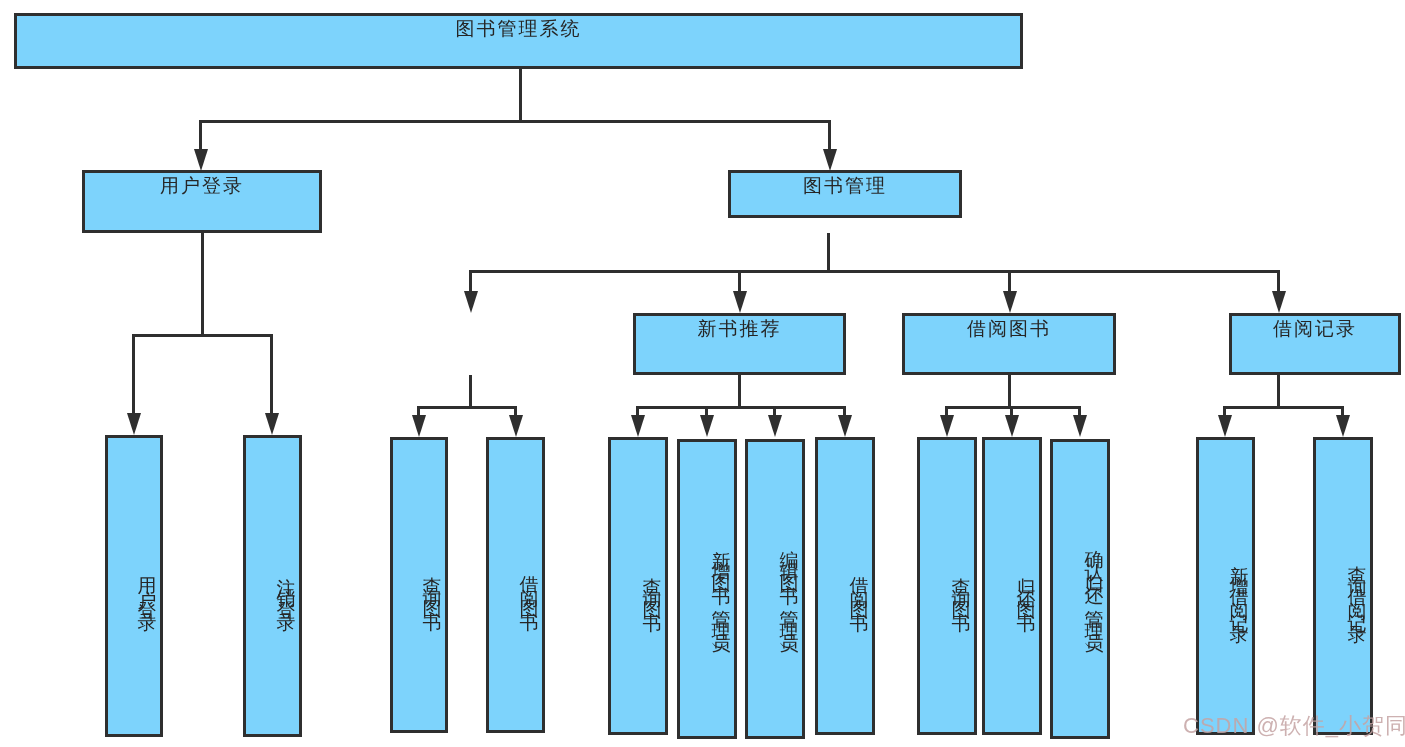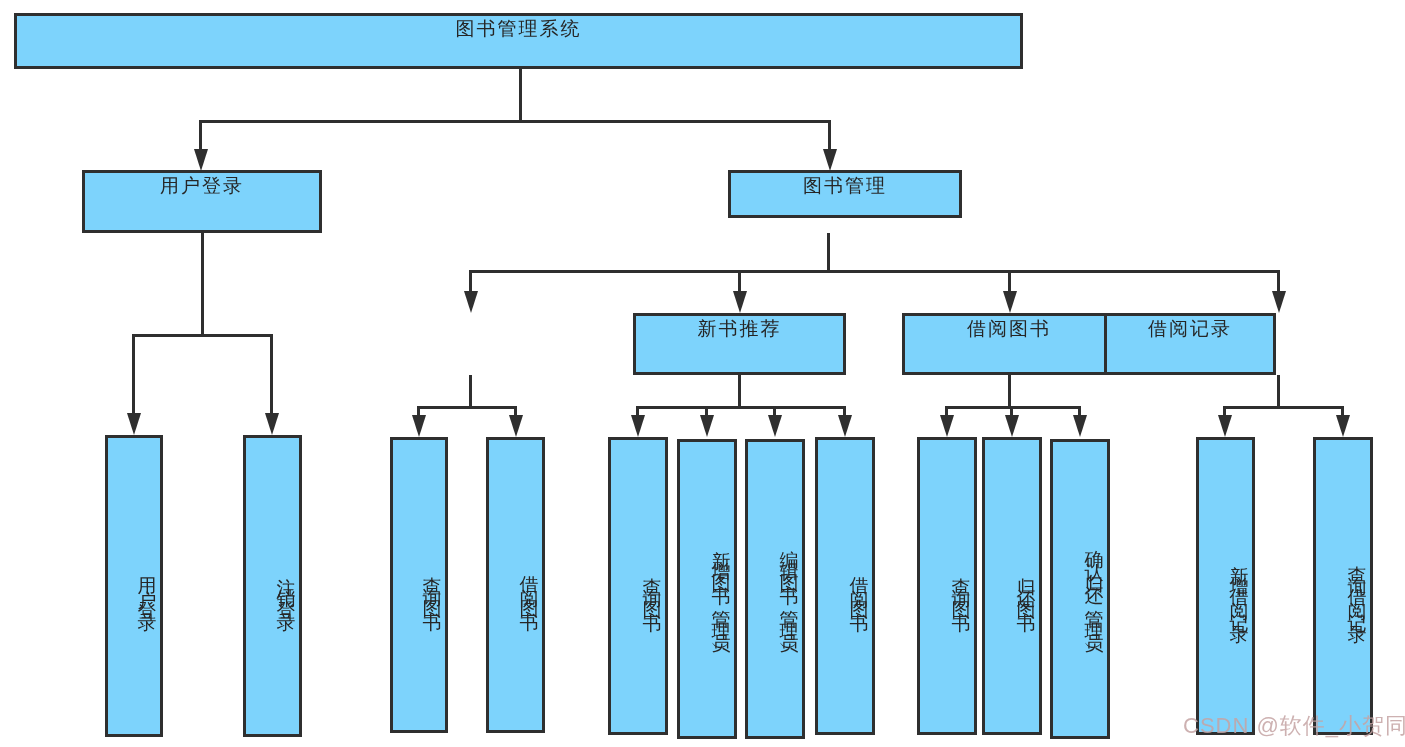--- a/index.html
+++ b/index.html
@@ -68,21 +68,21 @@
 
 
   <div class="node" style="left:633px;top:313px;width:213px;height:62px;">
     <span class="lbl">新书推荐</span>
   </div>
 
   <div class="node" style="left:902px;top:313px;width:214px;height:62px;">
     <span class="lbl">借阅图书</span>
   </div>
 
-  <div class="node" style="left:1104px;top:313px;width:172px;height:62px;">
+  <div class="node" style="left:1229px;top:313px;width:172px;height:62px;">
     <span class="lbl">借阅记录</span>
   </div>
 
   <div class="node v" style="left:105px;top:435px;width:58px;height:302px;">
     <span class="lbl">用户登录</span>
   </div>
 
   <div class="node v" style="left:243px;top:435px;width:59px;height:302px;">
     <span class="lbl">注销登录</span>
   </div>

